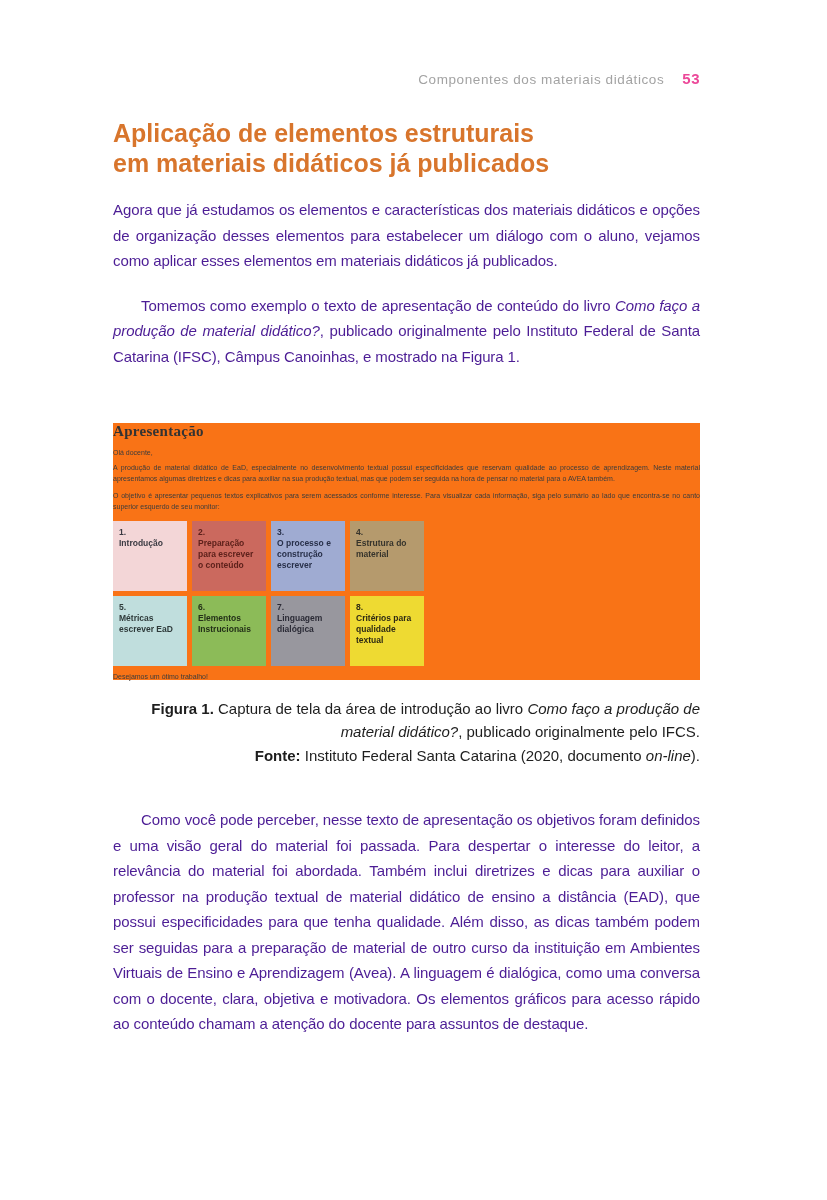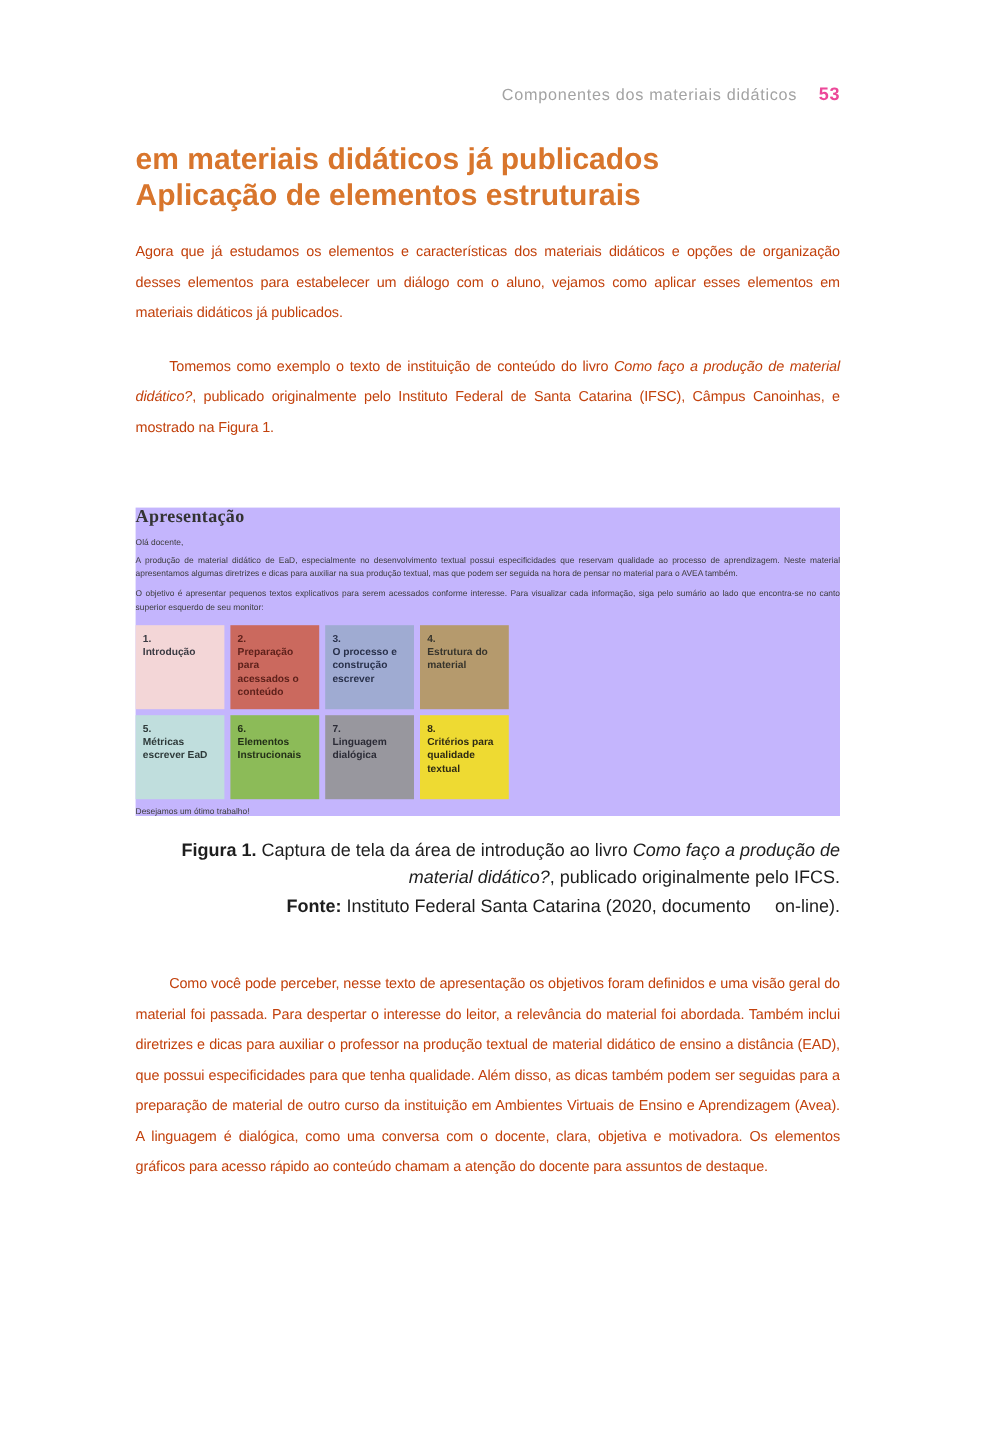--- a/index.html
+++ b/index.html
@@ -13,26 +13,26 @@
     text-align:right;
   }
   .running-title{font-size:13.5px;color:#a3a3a3;letter-spacing:0.6px;}
   .page-number{font-size:15px;font-weight:bold;color:#ec4899;letter-spacing:0.5px;}
   .article-title{
     margin:32px 127px 0 113px;font-size:25px;line-height:1.18;font-weight:bold;color:#d8752c;
   }
   .title-line{display:block;}
   .content{margin:0 127px 0 113px;}
   .body-para{
-    margin:19px 0 0;font-size:12px;line-height:25.5px;text-align:justify;
-    letter-spacing:-0.1px;color:#c2410c;
+    margin:19px 0 0;font-size:15px;line-height:25.5px;text-align:justify;
+    letter-spacing:-0.1px;color:#4c1d95;
   }
   .indent{text-indent:28px;}
   .figure{margin:54px 0 0 0;padding:0;}
-  .shot{background:#c4b5fd;}
+  .shot{background:#f97316;}
   .shot-title{
     font-family:"Liberation Serif",serif;font-weight:bold;font-size:15px;
     color:#333333;letter-spacing:0.3px;
   }
   .shot-greeting{margin-top:9px;font-size:7px;color:#3c3c3c;}
   .shot-para{margin:7px 0 0;font-size:7px;line-height:10.5px;color:#3c3c3c;text-align:justify;}
   .tile-grid{margin-top:9px;display:grid;grid-template-columns:repeat(4,74px);gap:5px;}
   .tile{
     height:70px;padding:6px 6px;box-sizing:border-box;
     font-size:8.5px;font-weight:bold;line-height:1.3;
@@ -48,44 +48,44 @@
 <body>
 
 <div class="page">
 
   <header class="running-header">
     <span class="running-title">Componentes dos materiais didáticos</span>
     <span class="page-number">53</span>
   </header>
 
   <h1 class="article-title" style="color: rgb(216, 117, 44);">
+    <span class="title-line">Aplicação de elementos estruturais</span>
     <span class="title-line">em materiais didáticos já publicados</span>
-    <span class="title-line">Aplicação de elementos estruturais</span>
   </h1>
 
   <main class="content">
 
     <p class="body-para"><span>Agora que já estudamos os elementos e características dos materiais didáticos e opções de organização desses elementos para estabelecer um diálogo com o aluno, vejamos como aplicar esses elementos em materiais didáticos já publicados.</span></p>
 
-    <p class="body-para indent"><span>Tomemos como exemplo o texto de instituição de conteúdo do livro </span><span style="font-style: italic;">Como faço a produção de material didático?</span><span>, publicado originalmente pelo Instituto Federal de Santa Catarina (IFSC), Câmpus Canoinhas, e mostrado na Figura 1.</span></p>
+    <p class="body-para indent"><span>Tomemos como exemplo o texto de apresentação de conteúdo do livro </span><span style="font-style: italic;">Como faço a produção de material didático?</span><span>, publicado originalmente pelo Instituto Federal de Santa Catarina (IFSC), Câmpus Canoinhas, e mostrado na Figura 1.</span></p>
 
     <figure class="figure">
       <div class="shot">
         <div class="shot-title">Apresentação</div>
         <div class="shot-greeting">Olá docente,</div>
         <p class="shot-para">A produção de material didático de EaD, especialmente no desenvolvimento textual possui especificidades que reservam qualidade ao processo de aprendizagem. Neste material apresentamos algumas diretrizes e dicas para auxiliar na sua produção textual, mas que podem ser seguida na hora de pensar no material para o AVEA também.</p>
         <p class="shot-para">O objetivo é apresentar pequenos textos explicativos para serem acessados conforme interesse. Para visualizar cada informação, siga pelo sumário ao lado que encontra-se no canto superior esquerdo de seu monitor:</p>
         <div class="tile-grid">
             <div class="tile" style="background: rgb(243, 214, 215); color: rgb(58, 58, 66);">
               <div class="tile-num">1.</div>
               <div class="tile-label">Introdução</div>
             </div>
             <div class="tile" style="background: rgb(203, 105, 94); color: rgb(94, 33, 27);">
               <div class="tile-num">2.</div>
-              <div class="tile-label">Preparação para acessados o conteúdo</div>
+              <div class="tile-label">Preparação para escrever o conteúdo</div>
             </div>
             <div class="tile" style="background: rgb(159, 171, 210); color: rgb(40, 48, 74);">
               <div class="tile-num">3.</div>
               <div class="tile-label">O processo e construção escrever</div>
             </div>
             <div class="tile" style="background: rgb(181, 154, 109); color: rgb(54, 52, 44);">
               <div class="tile-num">4.</div>
               <div class="tile-label">Estrutura do material</div>
             </div>
             <div class="tile" style="background: rgb(192, 222, 221); color: rgb(46, 58, 58);">
@@ -101,19 +101,19 @@
               <div class="tile-label">Linguagem dialógica</div>
             </div>
             <div class="tile" style="background: rgb(238, 218, 50); color: rgb(46, 42, 20);">
               <div class="tile-num">8.</div>
               <div class="tile-label">Critérios para qualidade textual</div>
             </div>
           </div>
         <div class="shot-closing">Desejamos um ótimo trabalho!</div>
       </div>
       <figcaption class="caption"><span style="font-weight: bold;">Figura 1.</span><span> Captura de tela da área de introdução ao livro </span><span style="font-style: italic;">Como faço a produção de material didático?</span><span>, publicado originalmente pelo IFCS.</span></figcaption>
-      <div class="caption source"><span style="font-weight: bold;">Fonte:</span><span> Instituto Federal Santa Catarina (2020, documento </span><span style=" margin-left: 16px;">on-line</span><span>).</span></div>
+      <div class="caption source"><span style="font-weight: bold;">Fonte:</span><span> Instituto Federal Santa Catarina (2020, documento </span><span style="font-style: italic;">on-line</span><span>).</span></div>
     </figure>
 
     <p class="body-para indent closing-para"><span>Como você pode perceber, nesse texto de apresentação os objetivos foram definidos e uma visão geral do material foi passada. Para despertar o interesse do leitor, a relevância do material foi abordada. Também inclui diretrizes e dicas para auxiliar o professor na produção textual de material didático de ensino a distância (EAD), que possui especificidades para que tenha qualidade. Além disso, as dicas também podem ser seguidas para a preparação de material de outro curso da instituição em Ambientes Virtuais de Ensino e Aprendizagem (Avea). A linguagem é dialógica, como uma conversa com o docente, clara, objetiva e motivadora. Os elementos gráficos para acesso rápido ao conteúdo chamam a atenção do docente para assuntos de destaque.</span></p>
 
   </main>
 </div>
 
 </body></html>

